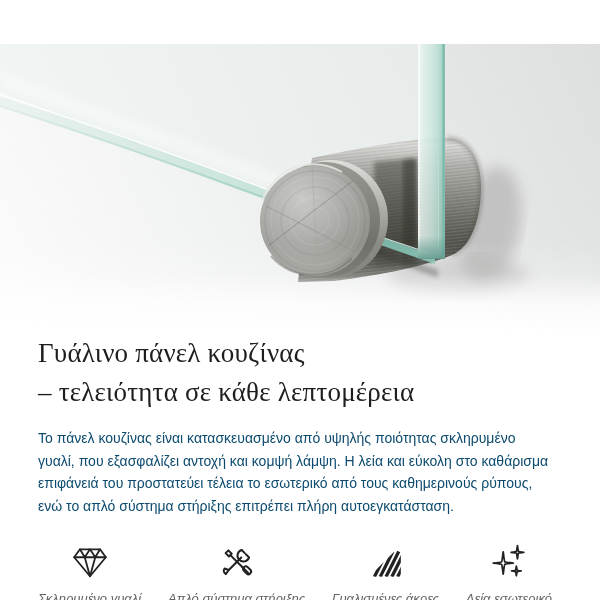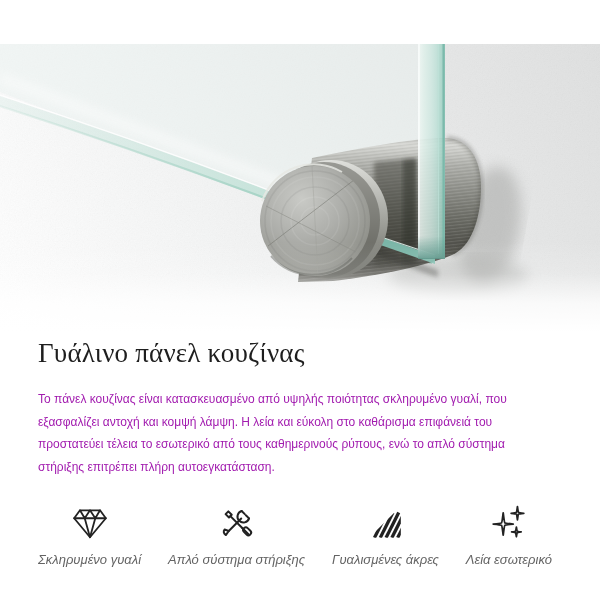--- a/index.html
+++ b/index.html
@@ -21,23 +21,23 @@
     font-weight:400;
     font-size:27px;
     line-height:39px;
     color:#1e1e1e;
     margin:2px 0 0 0;
     letter-spacing:.2px;
   }
   .title span{display:block;}
   .lead{
     margin:15px 0 0 0;
-    font-size:12px;
+    font-size:14px;
     line-height:22.5px;
-    color:#a21caf;
+    color:#0c4a6e;
     max-width:512px;
   }
   .features{
     margin-top:26px;
     width:514px;
     display:flex;
     justify-content:space-between;
     align-items:flex-start;
   }
   .feature{
@@ -210,20 +210,21 @@
         <rect x="418" y="192" width="27" height="23" fill="url(#stripBottom)" opacity="0.9"></rect>
       </g>
 
       <rect x="0" y="198" width="600" height="90" fill="url(#fade)"></rect>
     </svg>
   </div>
 
   <div class="content">
     <h1 class="title">
       <span>Γυάλινο πάνελ κουζίνας</span>
+      <span>– τελειότητα σε κάθε λεπτομέρεια</span>
     </h1>
 
     <p class="lead">Το πάνελ κουζίνας είναι κατασκευασμένο από υψηλής ποιότητας σκληρυμένο γυαλί, που εξασφαλίζει αντοχή και κομψή λάμψη. Η λεία και εύκολη στο καθάρισμα επιφάνειά του προστατεύει τέλεια το εσωτερικό από τους καθημερινούς ρύπους, ενώ το απλό σύστημα στήριξης επιτρέπει πλήρη αυτοεγκατάσταση.</p>
 
     <div class="features">
 
       <div class="feature">
         <span class="ic">
           <svg viewBox="0 0 36 36" fill="none" stroke="#222222" stroke-width="1.7" stroke-linejoin="round" stroke-linecap="round">
             <path d="M8.5 6 H27.5 L33 13.5 L18 31.5 L3 13.5 Z"></path>

